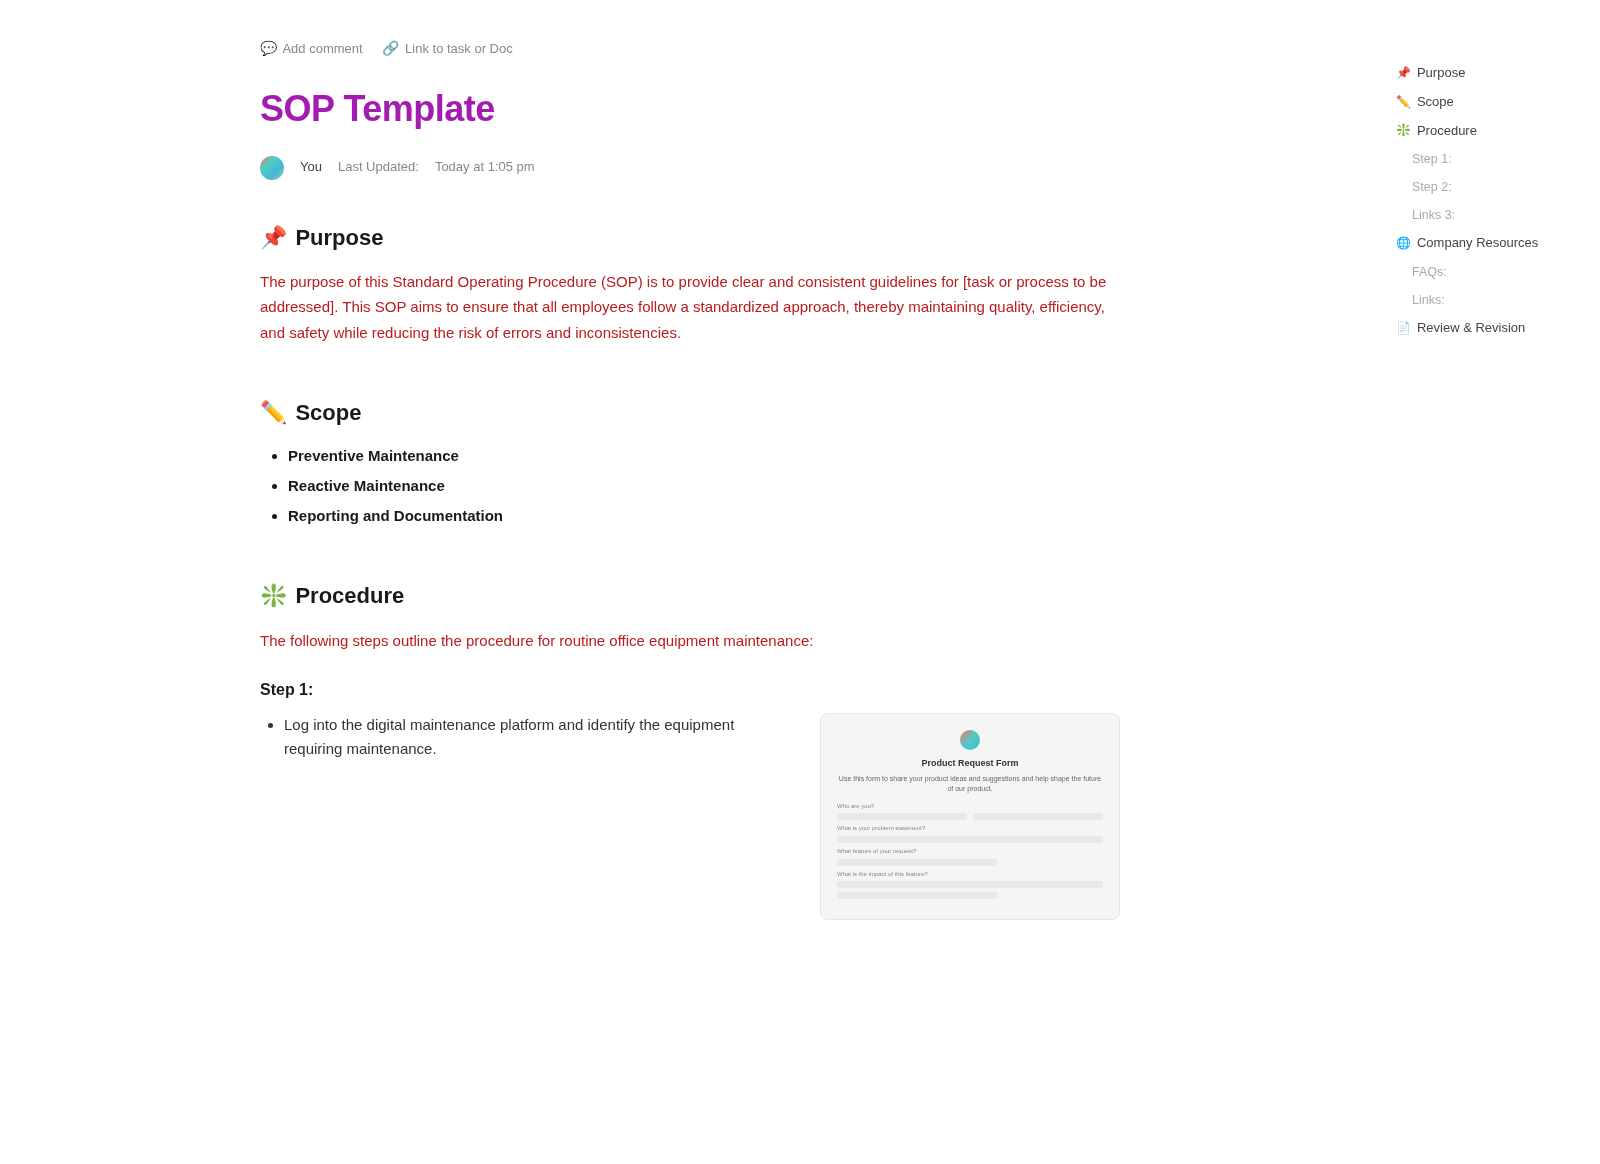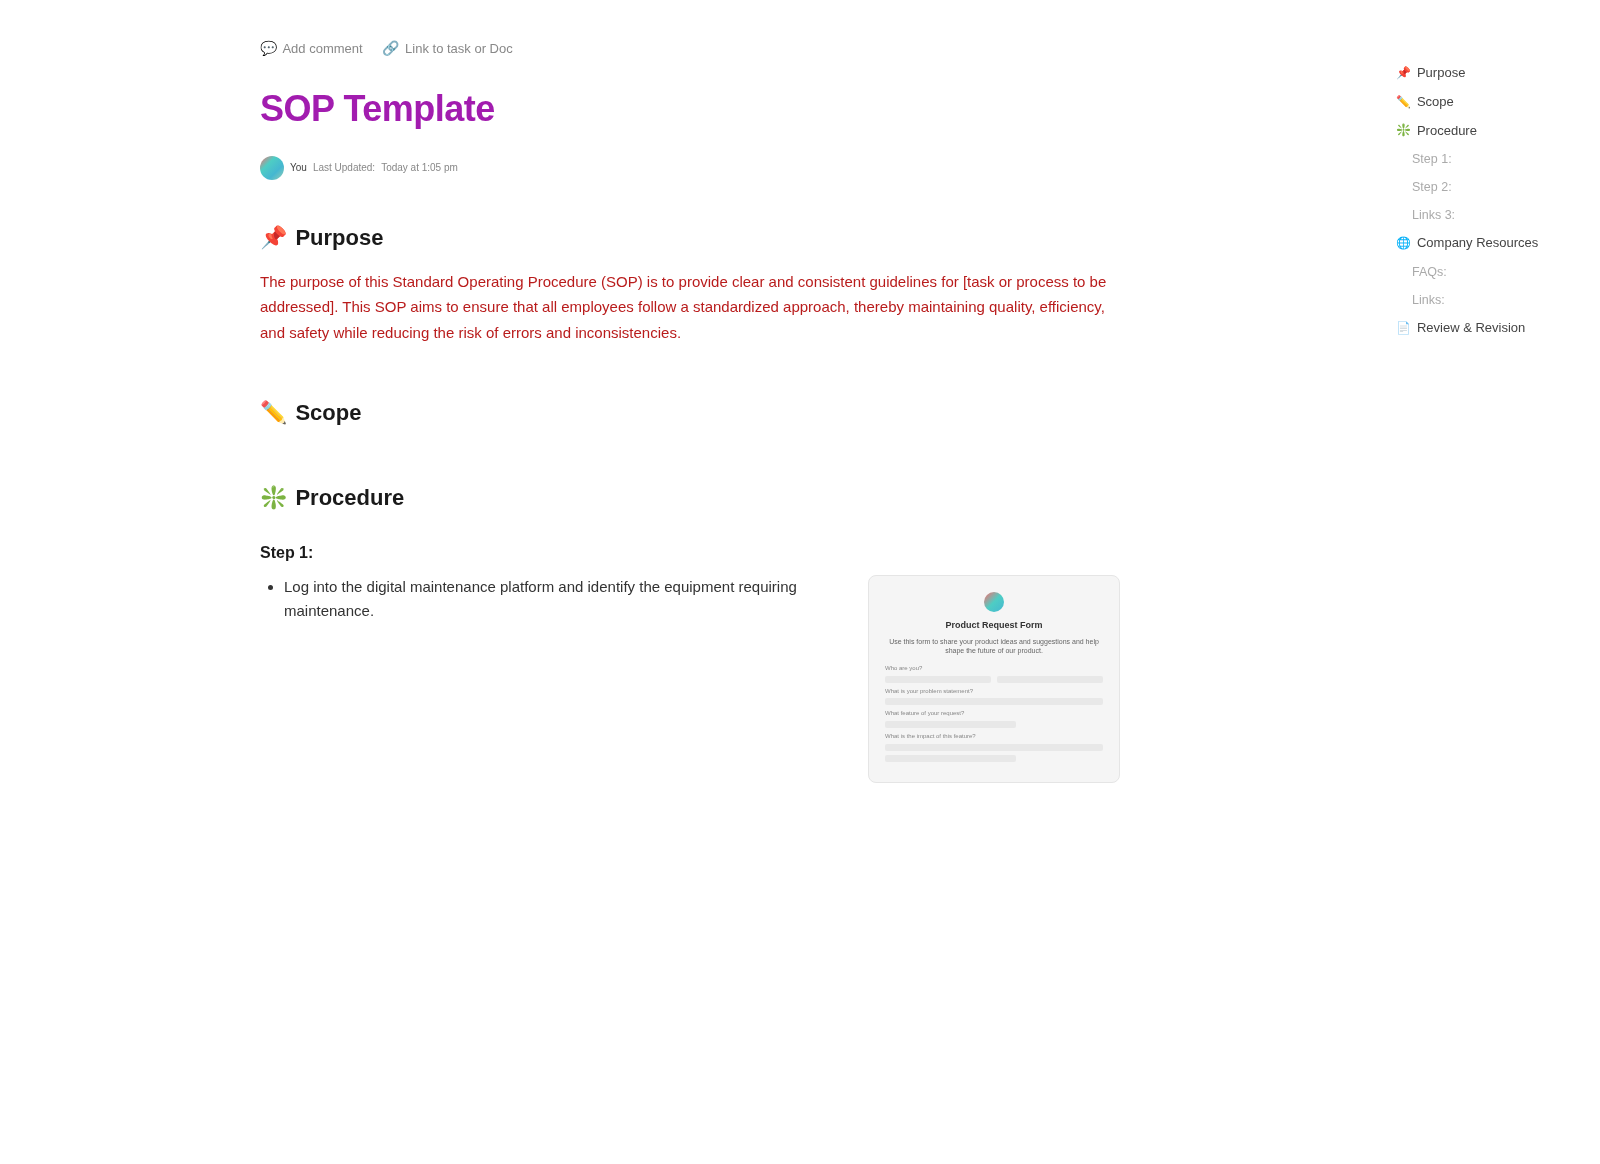--- a/index.html
+++ b/index.html
@@ -48,23 +48,23 @@
       font-size: 36px;
       font-weight: 700;
       color: #a21caf;
       margin-bottom: 18px;
       letter-spacing: -0.5px;
     }
 
     .meta-row {
       display: flex;
       align-items: center;
-      gap: 6px;
+      gap: 16px;
       margin-bottom: 40px;
-      font-size: 10px;
+      font-size: 13px;
       color: #888;
     }
 
     .avatar {
       width: 24px;
       height: 24px;
       border-radius: 50%;
       background: linear-gradient(135deg, #ff6b6b, #4ecdc4, #45b7d1, #96ceb4);
       display: inline-block;
       flex-shrink: 0;
@@ -136,21 +136,21 @@
       padding-left: 24px;
     }
 
     .step-text ul li {
       color: #333;
       font-size: 15px;
       line-height: 1.6;
     }
 
     .step-image {
-      width: 252px;
+      width: 300px;
       min-height: 160px;
       background: #f5f5f5;
       border: 1px solid #e5e5e5;
       border-radius: 8px;
       overflow: hidden;
       flex-shrink: 0;
       display: flex;
       align-items: center;
       justify-content: center;
     }
@@ -293,27 +293,33 @@
         <span>Purpose</span>
       </h2>
       <p class="section-body">The purpose of this Standard Operating Procedure (SOP) is to provide clear and consistent guidelines for [task or process to be addressed]. This SOP aims to ensure that all employees follow a standardized approach, thereby maintaining quality, efficiency, and safety while reducing the risk of errors and inconsistencies.</p>
     </div>
 
     <div class="section">
       <h2 class="section-heading">
         <span class="emoji">✏️</span>
         <span>Scope</span>
       </h2>
+      <ul class="bullet-list">
+        <li>Preventive Maintenance</li>
+        <li>Reactive Maintenance</li>
+        <li>Reporting and Documentation</li>
+      </ul>
     </div>
 
     <div class="section">
       <h2 class="section-heading">
         <span class="emoji">❇️</span>
         <span>Procedure</span>
       </h2>
+      <p class="section-body">The following steps outline the procedure for routine office equipment maintenance:</p>
 
       <div class="step-block">
         <div class="step-heading">Step 1:</div>
         <div class="step-content">
           <div class="step-text">
             <ul>
               <li>Log into the digital maintenance platform and identify the equipment requiring maintenance.</li>
             </ul>
           </div>
 

